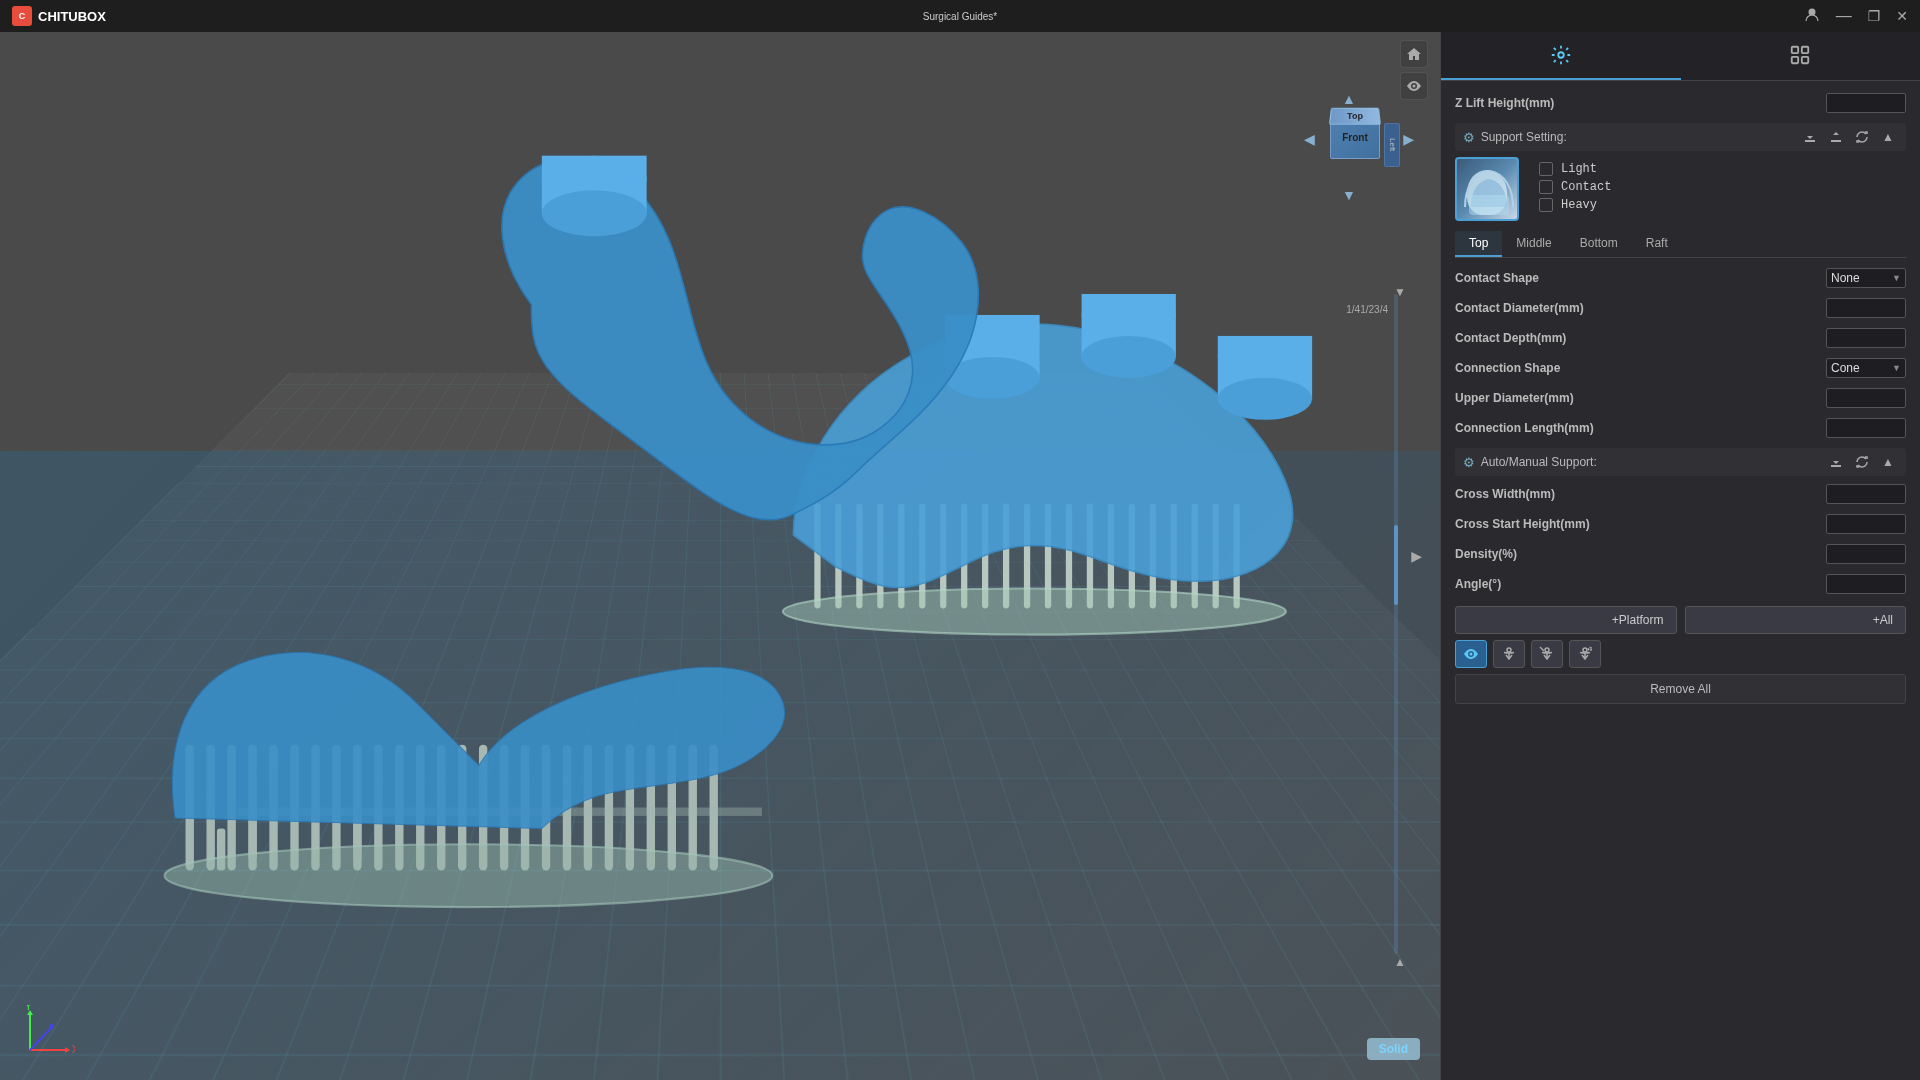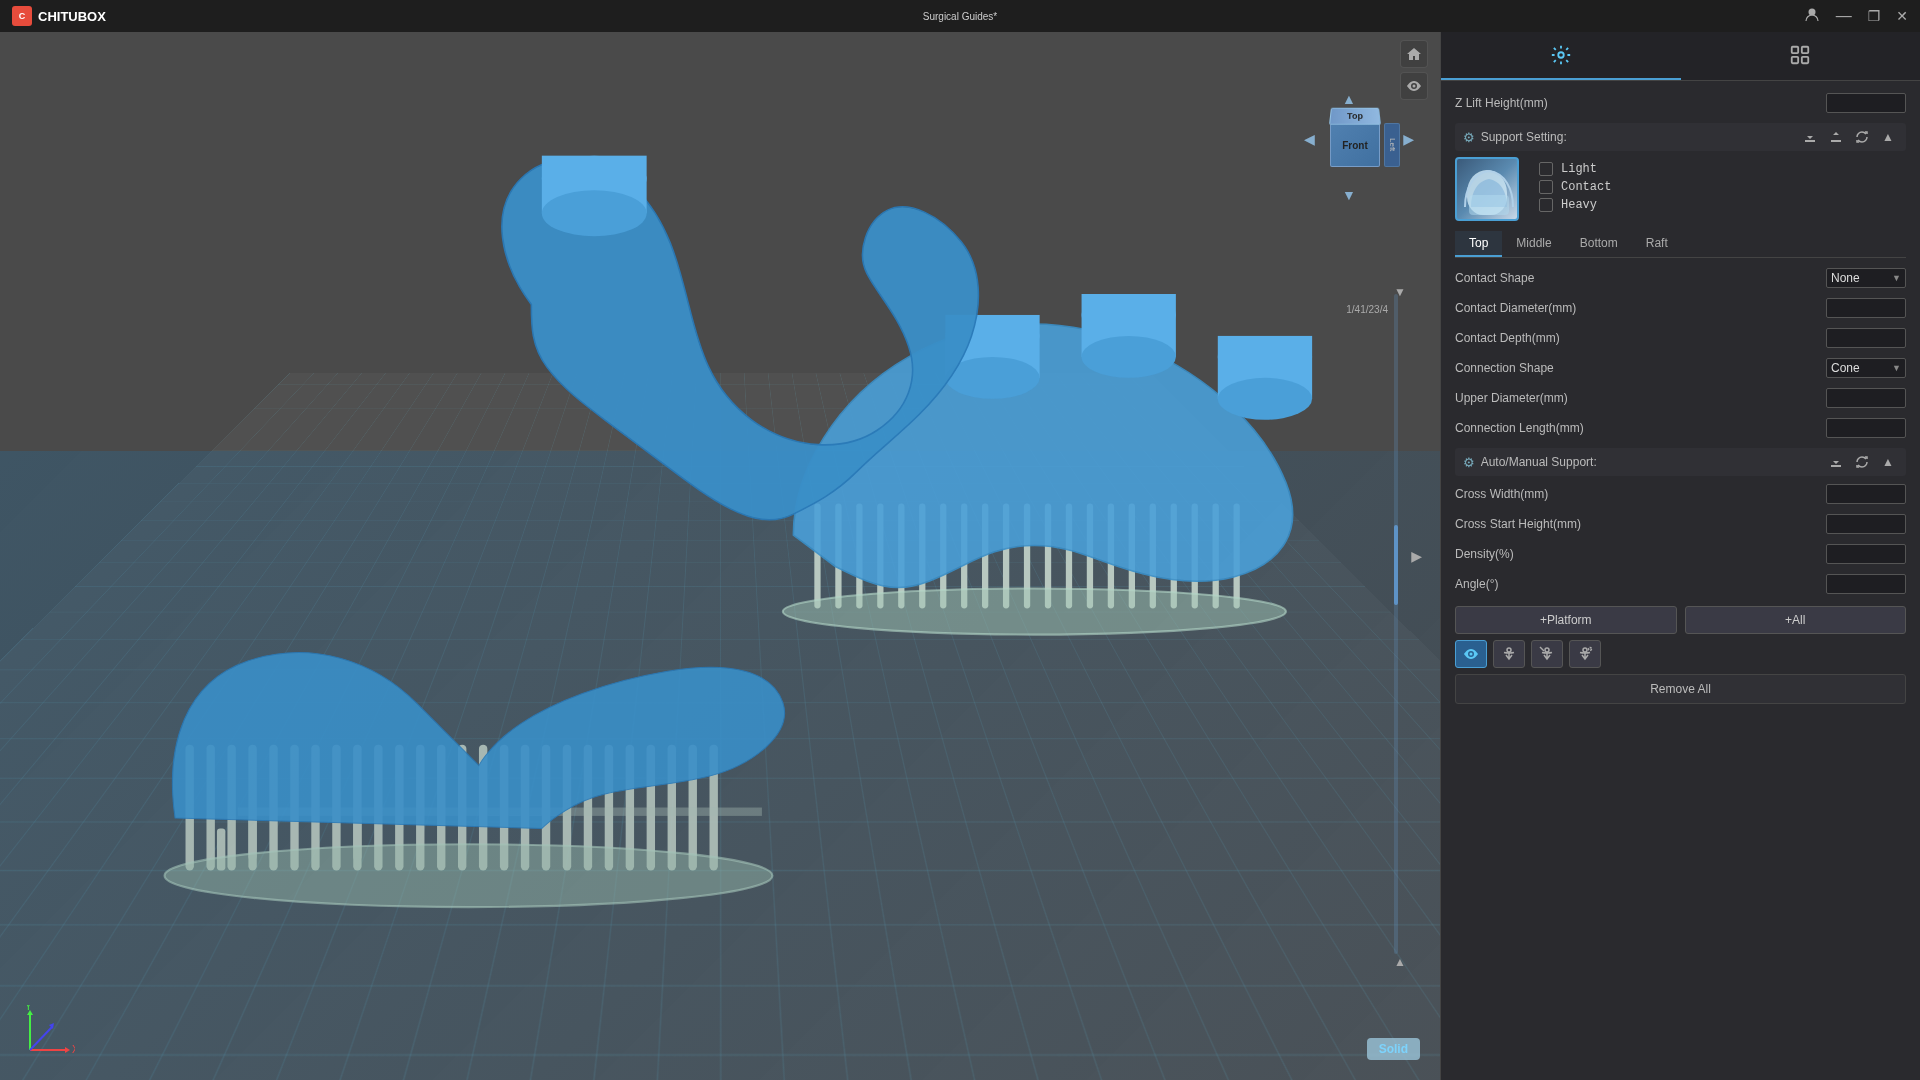--- a/index.html
+++ b/index.html
@@ -161,20 +161,21 @@
       display: flex;
       align-items: center;
       justify-content: space-between;
       margin-bottom: 6px;
       min-height: 24px;
     }
     .param-label {
       color: #bbb;
       font-size: 12px;
       flex: 1;
+      font-weight: bold;
     }
     .param-value-box {
       display: flex;
       align-items: center;
       width: 80px;
       background: #1e1e22;
       border: 1px solid #555;
       border-radius: 2px;
     }
     .param-value-box input {
@@ -301,21 +302,21 @@
     }
     .action-btn {
       flex: 1;
       padding: 6px 12px;
       background: #3a3a45;
       border: 1px solid #555;
       color: #ccc;
       border-radius: 3px;
       cursor: pointer;
       font-size: 12px;
-      text-align: center;
+      text-align: right;
     }
 
     
     .icon-action-row {
       display: flex;
       align-items: center;
       gap: 6px;
       margin: 6px 0;
     }
     .icon-action-btn {
@@ -517,21 +518,21 @@
         <svg width="16" height="16" viewBox="0 0 16 16" fill="#aaa">
           <path d="M8 3C4 3 1 8 1 8s3 5 7 5 7-5 7-5-3-5-7-5zm0 8a3 3 0 110-6 3 3 0 010 6z"></path>
           <circle cx="8" cy="8" r="1.5" fill="#aaa"></circle>
         </svg>
       </div>
     </div>
 
     <div id="nav-cube-container">
       <div style="position:relative;width:80px;height:80px;margin:20px auto 0 auto;">
 
-        <div style="position:absolute;top:16px;left:10px;width:50px;height:44px;background:linear-gradient(135deg,#5080b0,#4070a0);border:1px solid rgba(150,180,220,0.6);border-radius:2px;display:flex;align-items:center;justify-content:center;font-size:10px;color:#222;font-weight:bold;">
+        <div style="position:absolute;top:8px;left:10px;width:50px;height:44px;background:linear-gradient(135deg,#5080b0,#4070a0);border:1px solid rgba(150,180,220,0.6);border-radius:2px;display:flex;align-items:center;justify-content:center;font-size:10px;color:#222;font-weight:bold;">
           <span>Front</span>
         </div>
         <div style="position:absolute;top:0;left:10px;width:50px;height:18px;background:linear-gradient(90deg,#7098c8,#90b8e0);border:1px solid rgba(150,200,230,0.6);border-radius:2px;display:flex;align-items:center;justify-content:center;font-size:9px;color:#222;font-weight:bold;transform:perspective(80px) rotateX(20deg);">
           <span>Top</span>
         </div>
         <div style="position:absolute;top:16px;right:0;width:16px;height:44px;background:#3a6090;border:1px solid rgba(100,140,180,0.5);border-radius:2px;display:flex;align-items:center;justify-content:center;font-size:8px;color:#bbb;writing-mode:vertical-rl;">
           <span>Left</span>
         </div>
 
         <span style="position:absolute;top:-16px;left:22px;color:rgba(150,200,240,0.8);font-size:14px;cursor:pointer;">▲</span>

